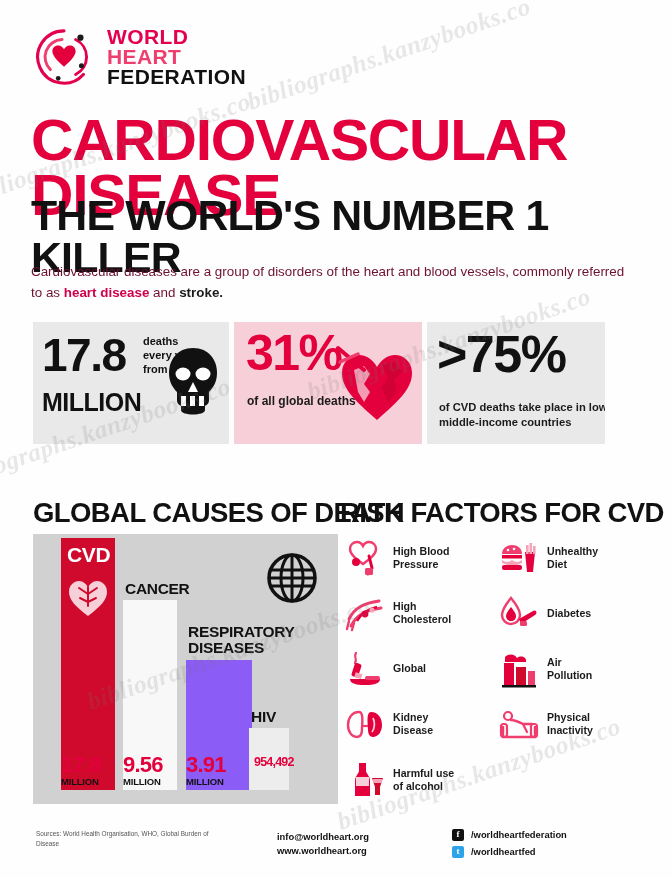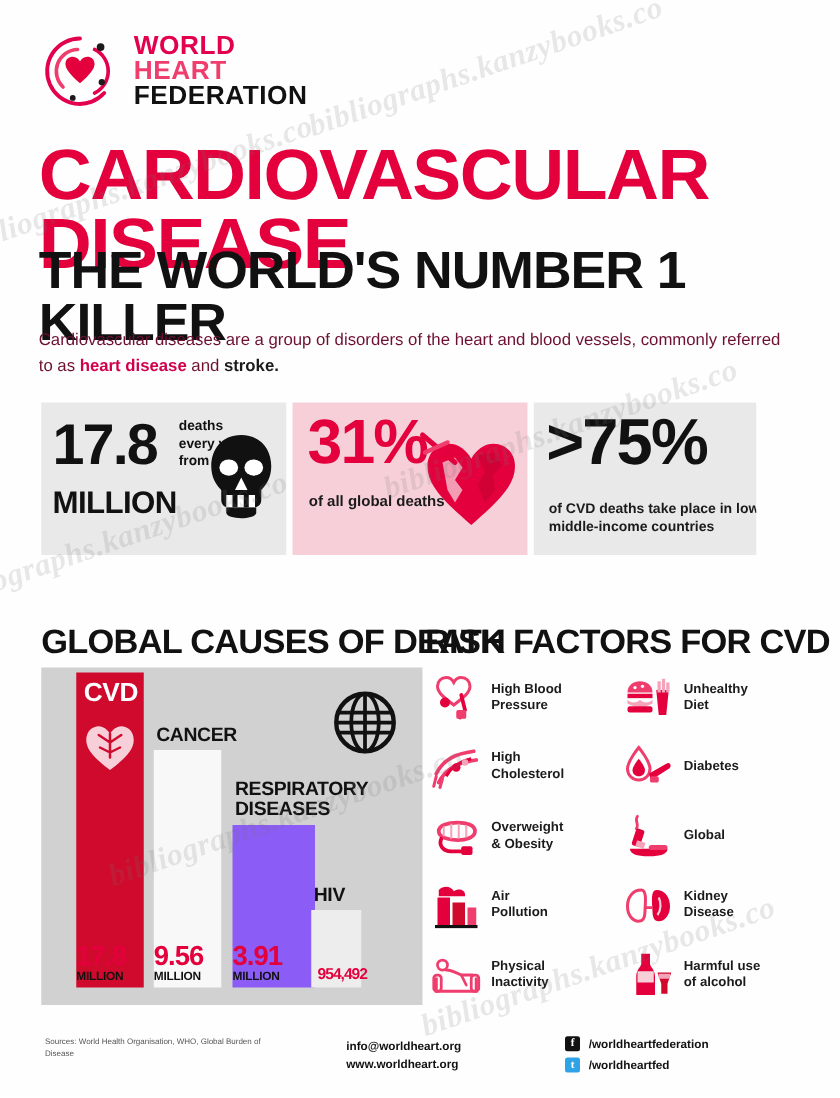--- a/index.html
+++ b/index.html
@@ -231,21 +231,21 @@
             <div class="val-unit">MILLION</div>
           </div>
           <div class="valbox" style="left:76px; bottom:3px;">
             <div class="val-num">9.56</div>
             <div class="val-unit">MILLION</div>
           </div>
           <div class="valbox" style="left:139px; bottom:3px;">
             <div class="val-num">3.91</div>
             <div class="val-unit">MILLION</div>
           </div>
-          <div class="valbox" style="left:207px; bottom:5px;">
+          <div class="valbox" style="left:207px; bottom:22px;">
             <div class="val-num small">954,492</div>
           </div>
         </div>
 
       </div>
     </div>
   </div>
 
   <div class="risks">
 
@@ -301,32 +301,20 @@
         <svg viewBox="0 0 40 40" width="40" height="40">
           <path d="M12 5 C12 5 3 16 3 22 C3 27 7 31 12 31 C17 31 21 27 21 22 C21 16 12 5 12 5 Z" fill="none" stroke="#ef3d6e" stroke-width="2.4"></path>
           <path d="M12 14 C12 14 7 20 7 23 C7 26 9 28 12 28 C15 28 17 26 17 23 C17 20 12 14 12 14 Z" fill="#e3003c"></path>
           <path d="M20 26 L34 18 C37 16 39 20 36 22 L22 31 Z" fill="#e3003c"></path>
           <rect x="21" y="28" width="7" height="5" rx="1.5" fill="#ef3d6e"></rect>
         </svg>
       </div>
       <div class="risk-lbl">Diabetes</div>
     </div>
 
-    <div class="risk">
-      <div class="risk-ico">
-        <svg viewBox="0 0 40 40" width="40" height="40">
-          <path d="M6 16 C6 11 14 9 21 9 C28 9 35 11 35 16 C35 21 28 23 21 23 C14 23 6 21 6 16 Z" fill="none" stroke="#ef3d6e" stroke-width="3"></path>
-          <path d="M10 12 L10 20 M16 10 L16 22 M22 10 L22 22 M28 11 L28 21" stroke="#f5a3b8" stroke-width="1.6"></path>
-          <path d="M8 22 C6 27 9 32 16 32 L26 32" stroke="#e3003c" stroke-width="3" fill="none" stroke-linecap="round"></path>
-          <rect x="24" y="28" width="9" height="7" rx="1.6" fill="#e3003c"></rect>
-        </svg>
-      </div>
-      <div class="risk-lbl">Overweight
-&amp; Obesity</div>
-    </div>
 
     <div class="risk">
       <div class="risk-ico">
         <svg viewBox="0 0 40 40" width="40" height="40">
           <path d="M11 4 C8 8 13 10 10 14" stroke="#ef3d6e" stroke-width="2.2" fill="none" stroke-linecap="round"></path>
           <rect x="8" y="14" width="7" height="14" rx="2" transform="rotate(18 11 21)" fill="#e3003c"></rect>
           <rect x="10" y="24" width="7" height="5" transform="rotate(18 13 26)" fill="#f5a3b8"></rect>
           <path d="M5 30 C5 34 10 36 20 36 C30 36 35 34 35 30 Z" fill="#e3003c"></path>
           <rect x="20" y="27" width="15" height="4" rx="2" fill="#ef3d6e"></rect>
         </svg>

